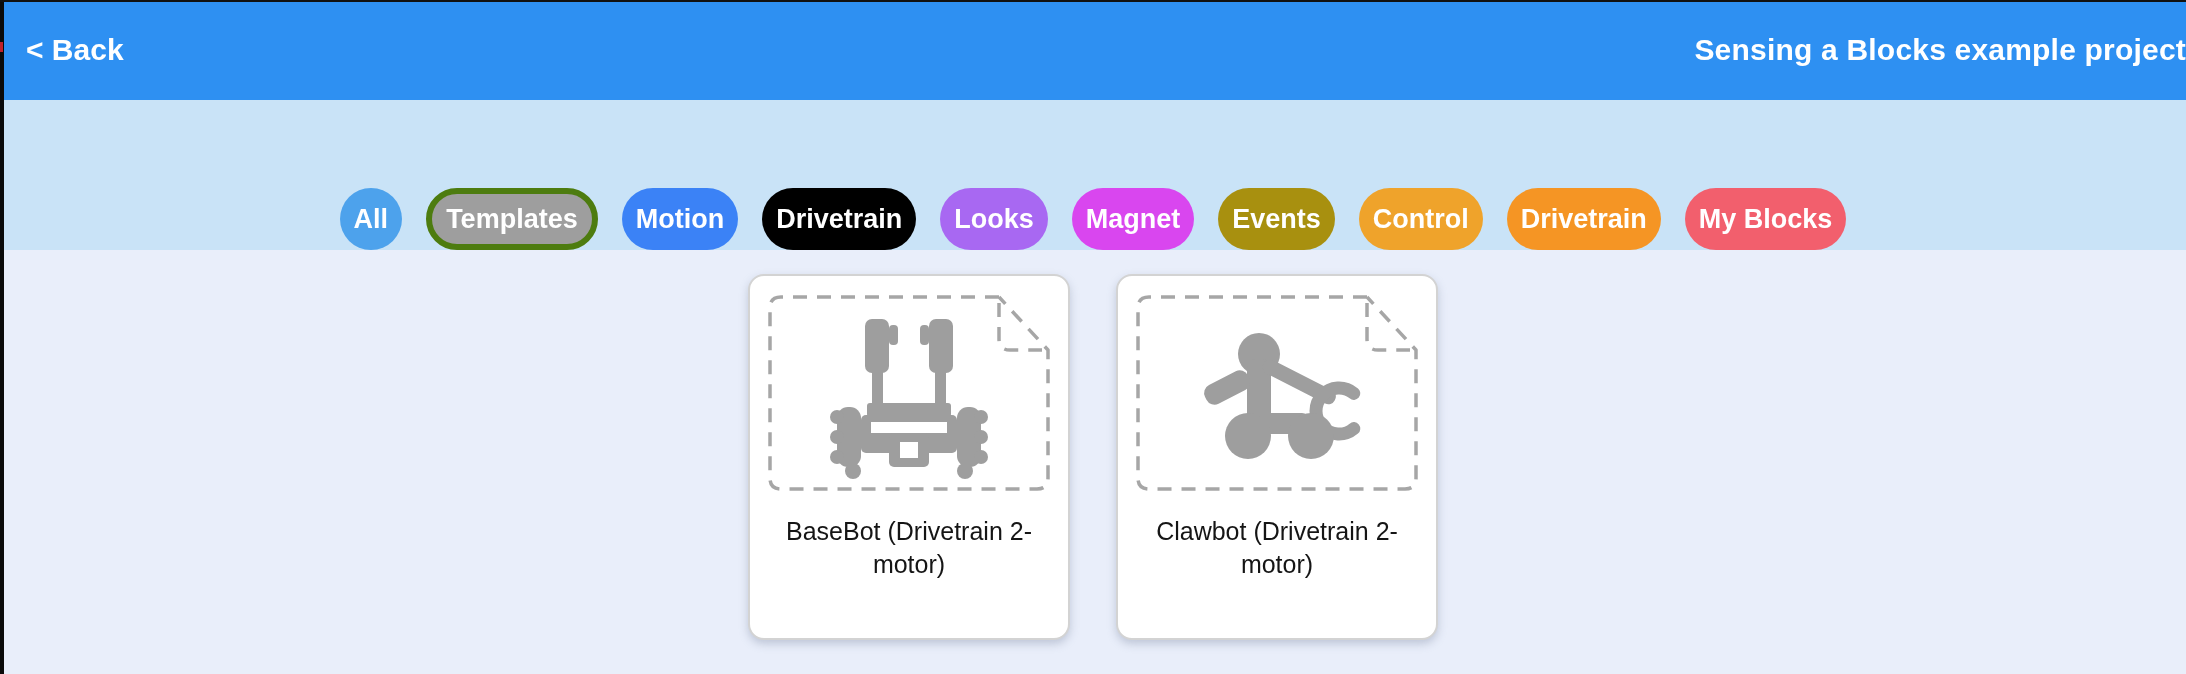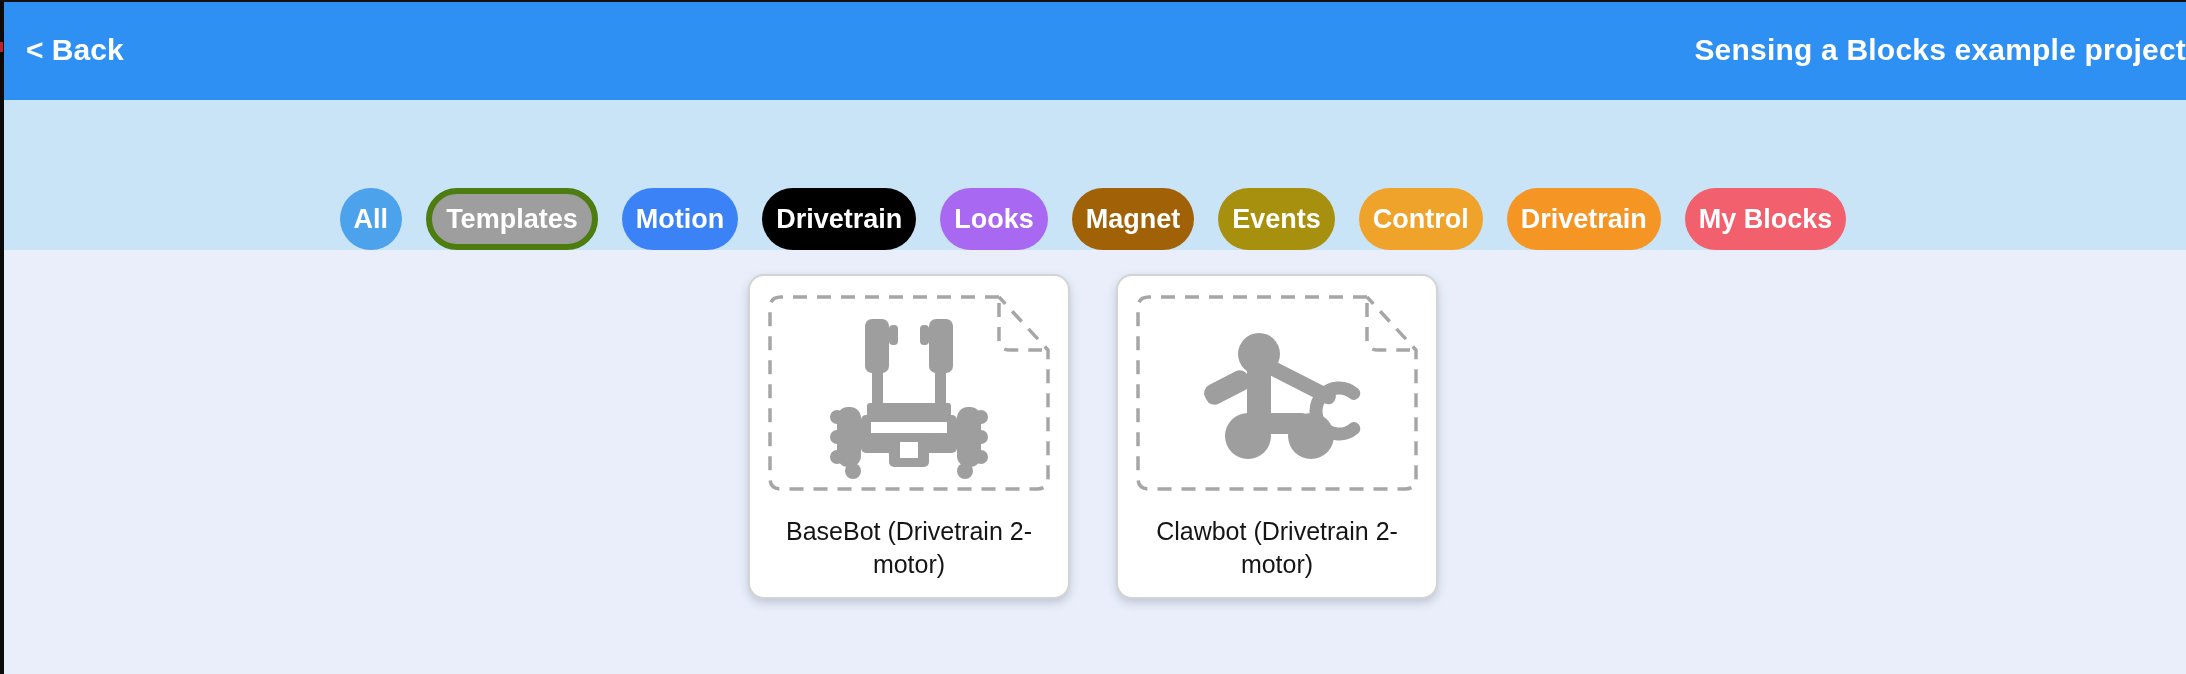--- a/index.html
+++ b/index.html
@@ -56,21 +56,21 @@
   .pill.selected {
     border: 6px solid #4d7c0f;
   }
 
   
   .content {
     height: 454px; padding-top: 24px;
     display: flex; justify-content: center; gap: 46px;
   }
   .project-card {
-    width: 322px; height: 325px;
+    width: 322px; height: 366px;
     background: #ffffff;
     border: 2px solid #d3d3d3; border-radius: 16px;
     box-shadow: 0 4px 9px rgba(140,150,175,0.45);
     padding: 17px 16px 0 16px;
     cursor: pointer;
     display: flex; flex-direction: column; align-items: center;
   }
   .thumb { width: 288px; height: 200px; display: block; }
   .card-label {
     margin-top: 22px; width: 290px;
@@ -90,21 +90,21 @@
   <button class="back-button">&lt; Back</button>
   <div class="page-title">Sensing a Blocks example project</div>
 </div>
 
 <div class="filter-strip">
   <button class="pill" style="background-color: rgb(77, 162, 236);">All</button>
   <button class="pill selected" style="background-color: rgb(158, 158, 158);">Templates</button>
   <button class="pill" style="background-color: #3b82f6;">Motion</button>
   <button class="pill" style="background-color: #000000;">Drivetrain</button>
   <button class="pill" style="background-color: rgb(168, 104, 242);">Looks</button>
-  <button class="pill" style="background-color: #a16207;">Magnet</button>
+  <button class="pill" style="background-color: #d946ef;">Magnet</button>
   <button class="pill" style="background-color: rgb(168, 144, 15);">Events</button>
   <button class="pill" style="background-color: rgb(239, 163, 43);">Control</button>
   <button class="pill" style="background-color: rgb(245, 149, 36);">Drivetrain</button>
   <button class="pill" style="background-color: rgb(242, 95, 109);">My Blocks</button>
 </div>
 
 <div class="content">
 
   <div class="project-card">
     <svg class="thumb" viewBox="0 0 288 200">

